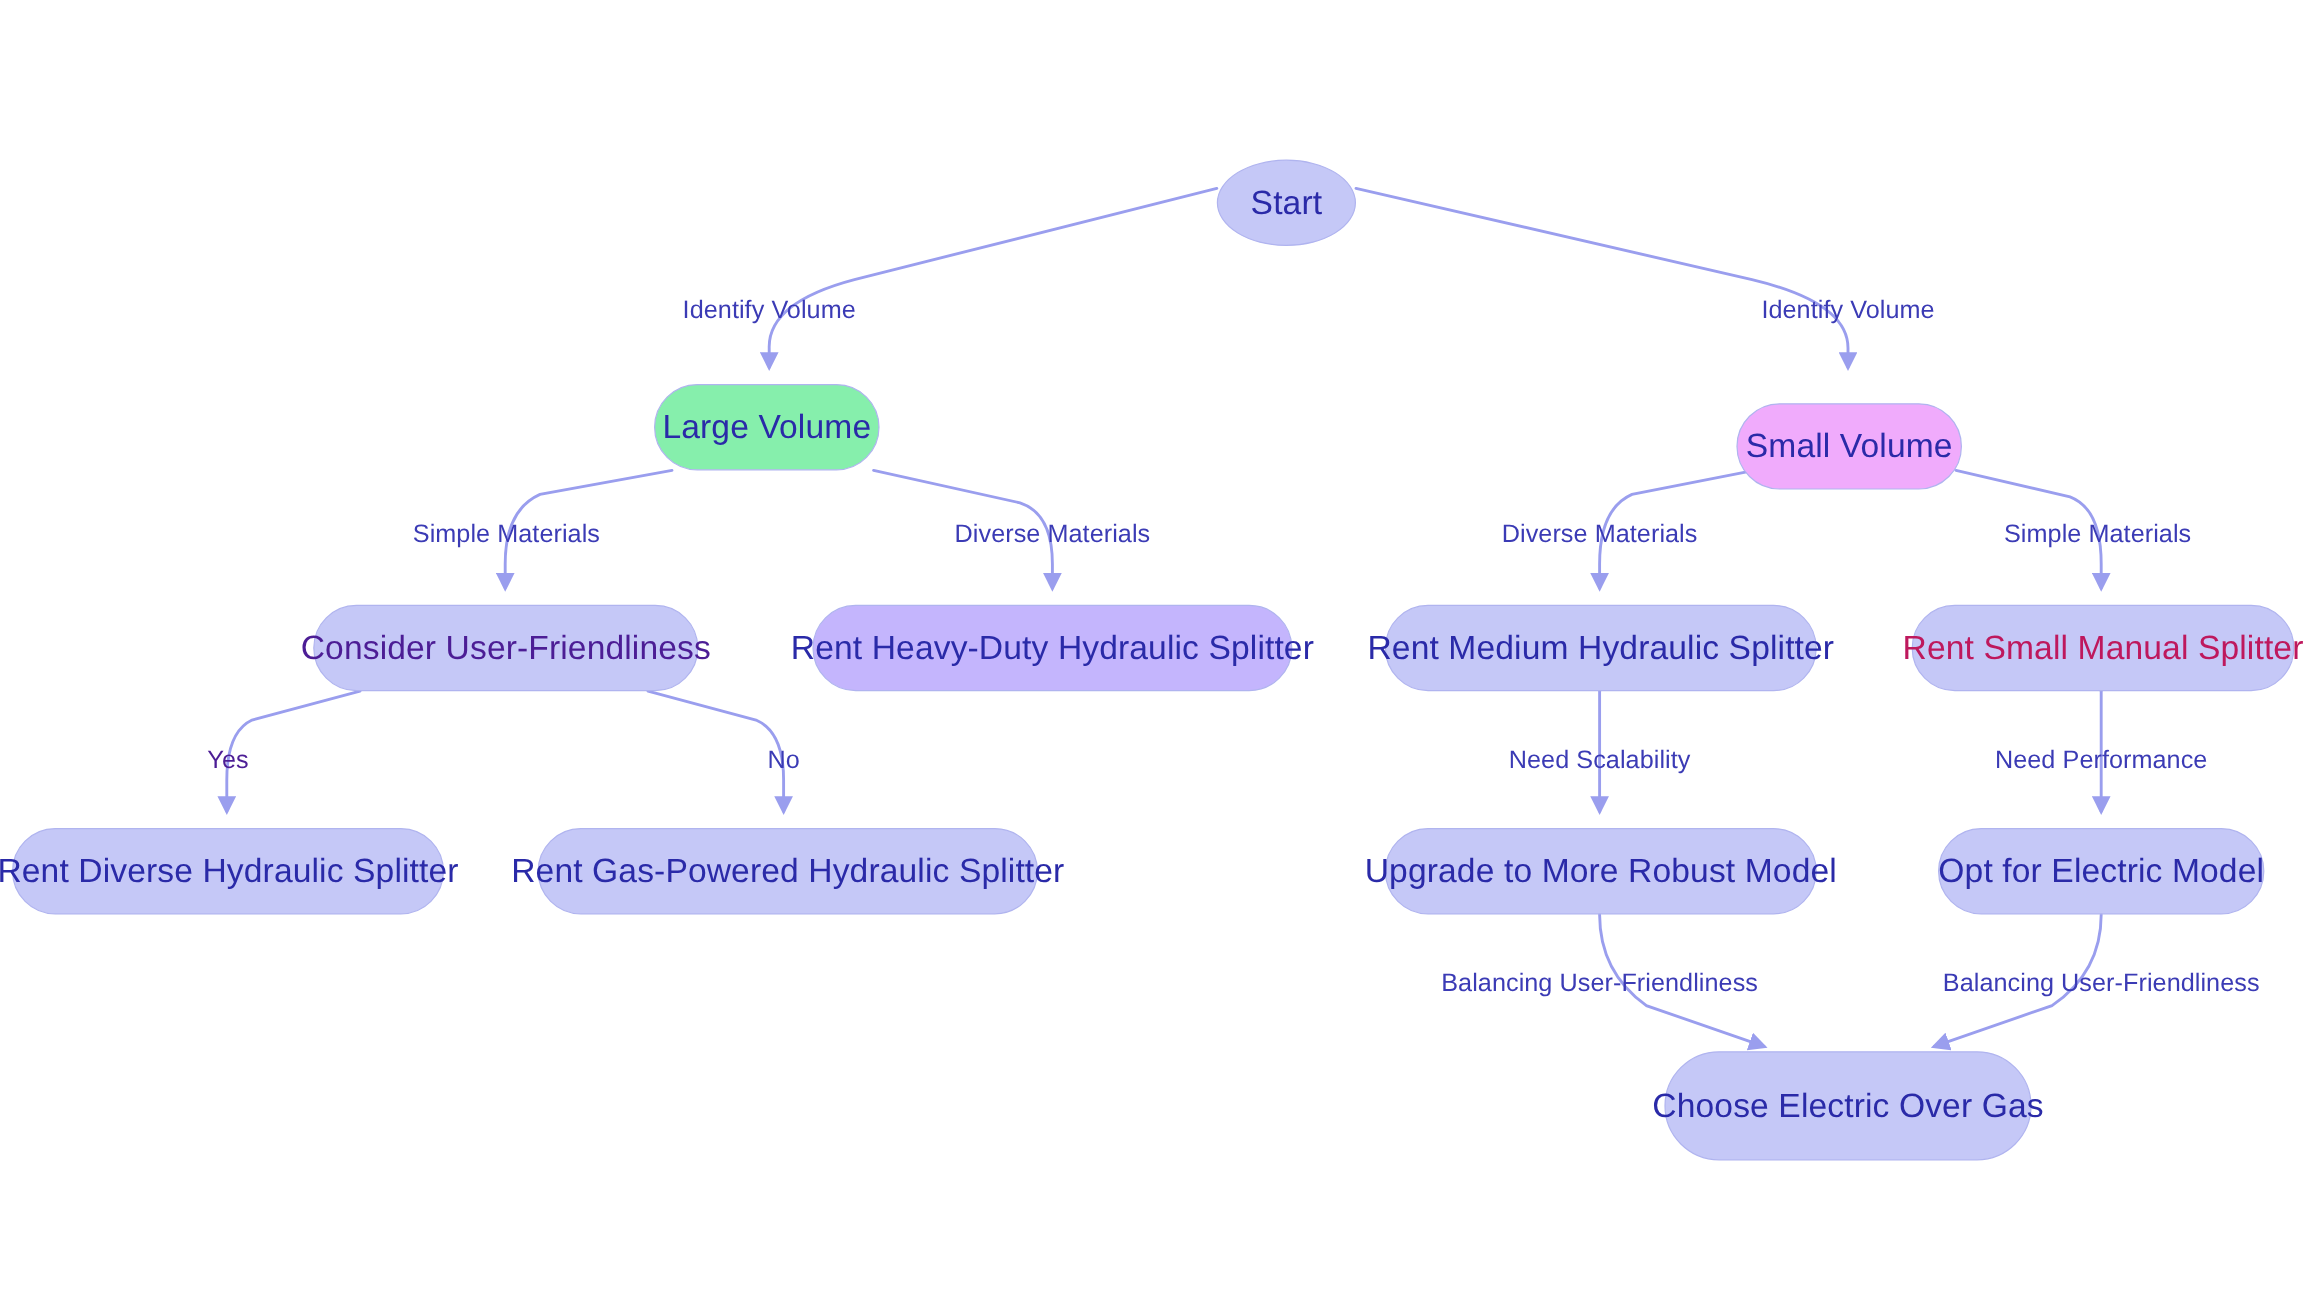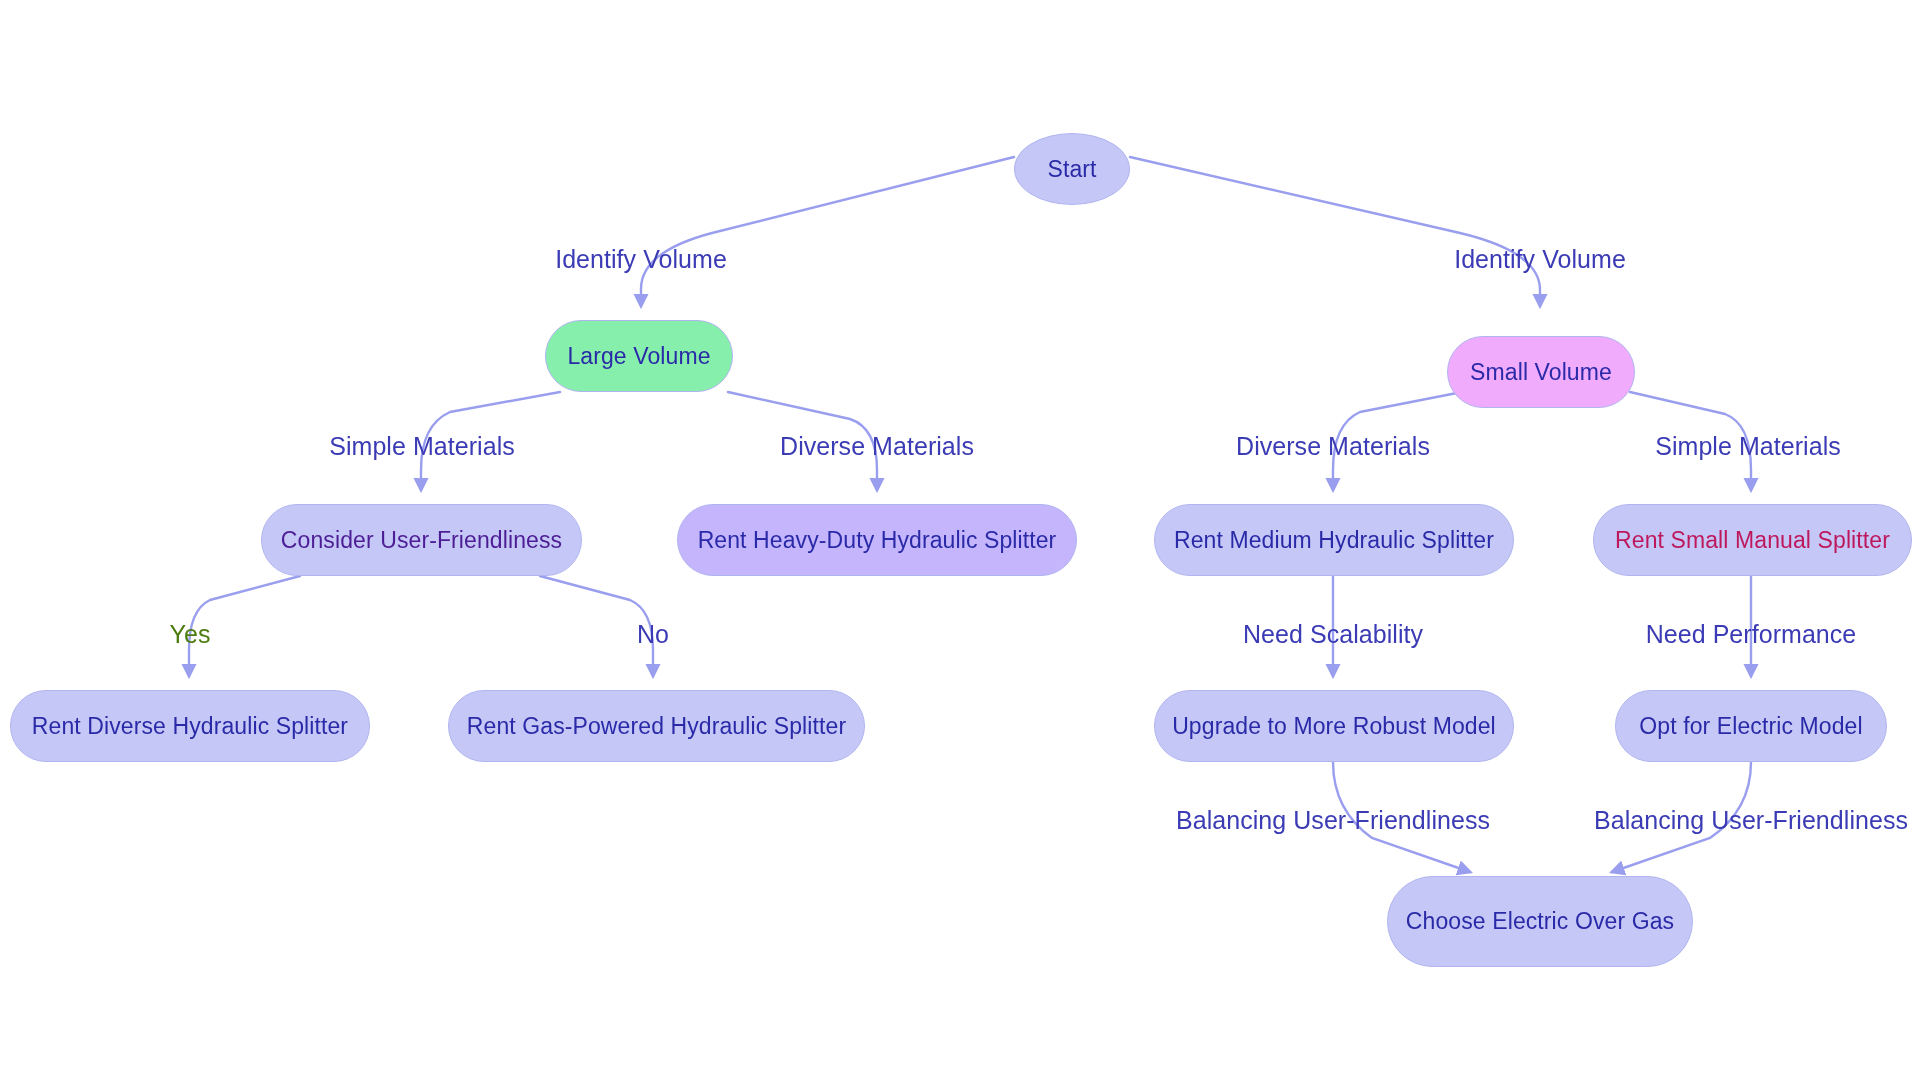--- a/index.html
+++ b/index.html
@@ -21,31 +21,31 @@
     width: 1920px; height: 1080px;
   }
   .node {
     position: absolute;
     display: flex;
     align-items: center;
     justify-content: center;
     background: #c5c8f7;
     border: 1.4px solid #b0b4ef;
     color: #2a2aa8;
-    font-size: 23px;
+    font-size: 28px;
     letter-spacing: 0.1px;
     white-space: nowrap;
     text-align: center;
   }
   .node.stadium { border-radius: 999px; }
   .node.oval { border-radius: 50% / 50%; }
   .edge-label {
     position: absolute;
     color: #3b3bb5;
-    font-size: 25px;
+    font-size: 21px;
     white-space: nowrap;
     background: transparent;
     transform: translate(-50%, -50%);
     letter-spacing: 0.05px;
   }
 </style>
 </head>
 <body>
 
 <div id="canvas">
@@ -108,20 +108,20 @@
         <span>Choose Electric Over Gas</span>
       </div>
     </div>
   <div id="labels">
       <div class="edge-label" style="left: 641px; top: 259px; color: rgb(59, 59, 181);">Identify Volume</div>
       <div class="edge-label" style="left: 1540px; top: 259px; color: rgb(59, 59, 181);">Identify Volume</div>
       <div class="edge-label" style="left: 422px; top: 446px; color: rgb(59, 59, 181);">Simple Materials</div>
       <div class="edge-label" style="left: 877px; top: 446px; color: rgb(59, 59, 181);">Diverse Materials</div>
       <div class="edge-label" style="left: 1333px; top: 446px; color: rgb(59, 59, 181);">Diverse Materials</div>
       <div class="edge-label" style="left: 1748px; top: 446px; color: rgb(59, 59, 181);">Simple Materials</div>
-      <div class="edge-label" style="left: 190px; top: 634px; color: #4d7c0f;">Yes</div>
+      <div class="edge-label" style="left: 190px; top: 634px; color: #4c1d95;">Yes</div>
       <div class="edge-label" style="left: 653px; top: 634px; color: rgb(59, 59, 181);">No</div>
       <div class="edge-label" style="left: 1333px; top: 634px; color: rgb(59, 59, 181);">Need Scalability</div>
       <div class="edge-label" style="left: 1751px; top: 634px; color: rgb(59, 59, 181);">Need Performance</div>
       <div class="edge-label" style="left: 1333px; top: 820px; color: rgb(59, 59, 181);">Balancing User-Friendliness</div>
       <div class="edge-label" style="left: 1751px; top: 820px; color: rgb(59, 59, 181);">Balancing User-Friendliness</div>
     </div>
 </div>
 
 </body></html>

